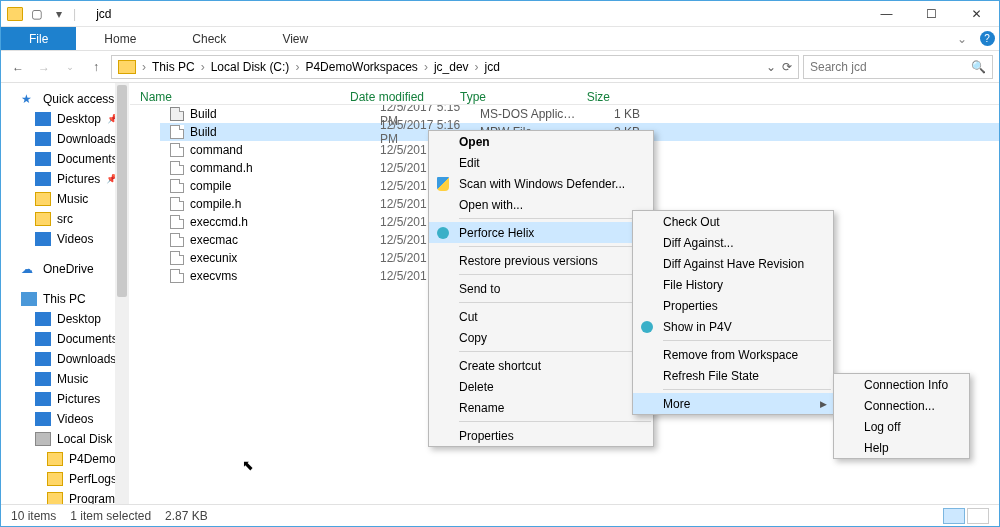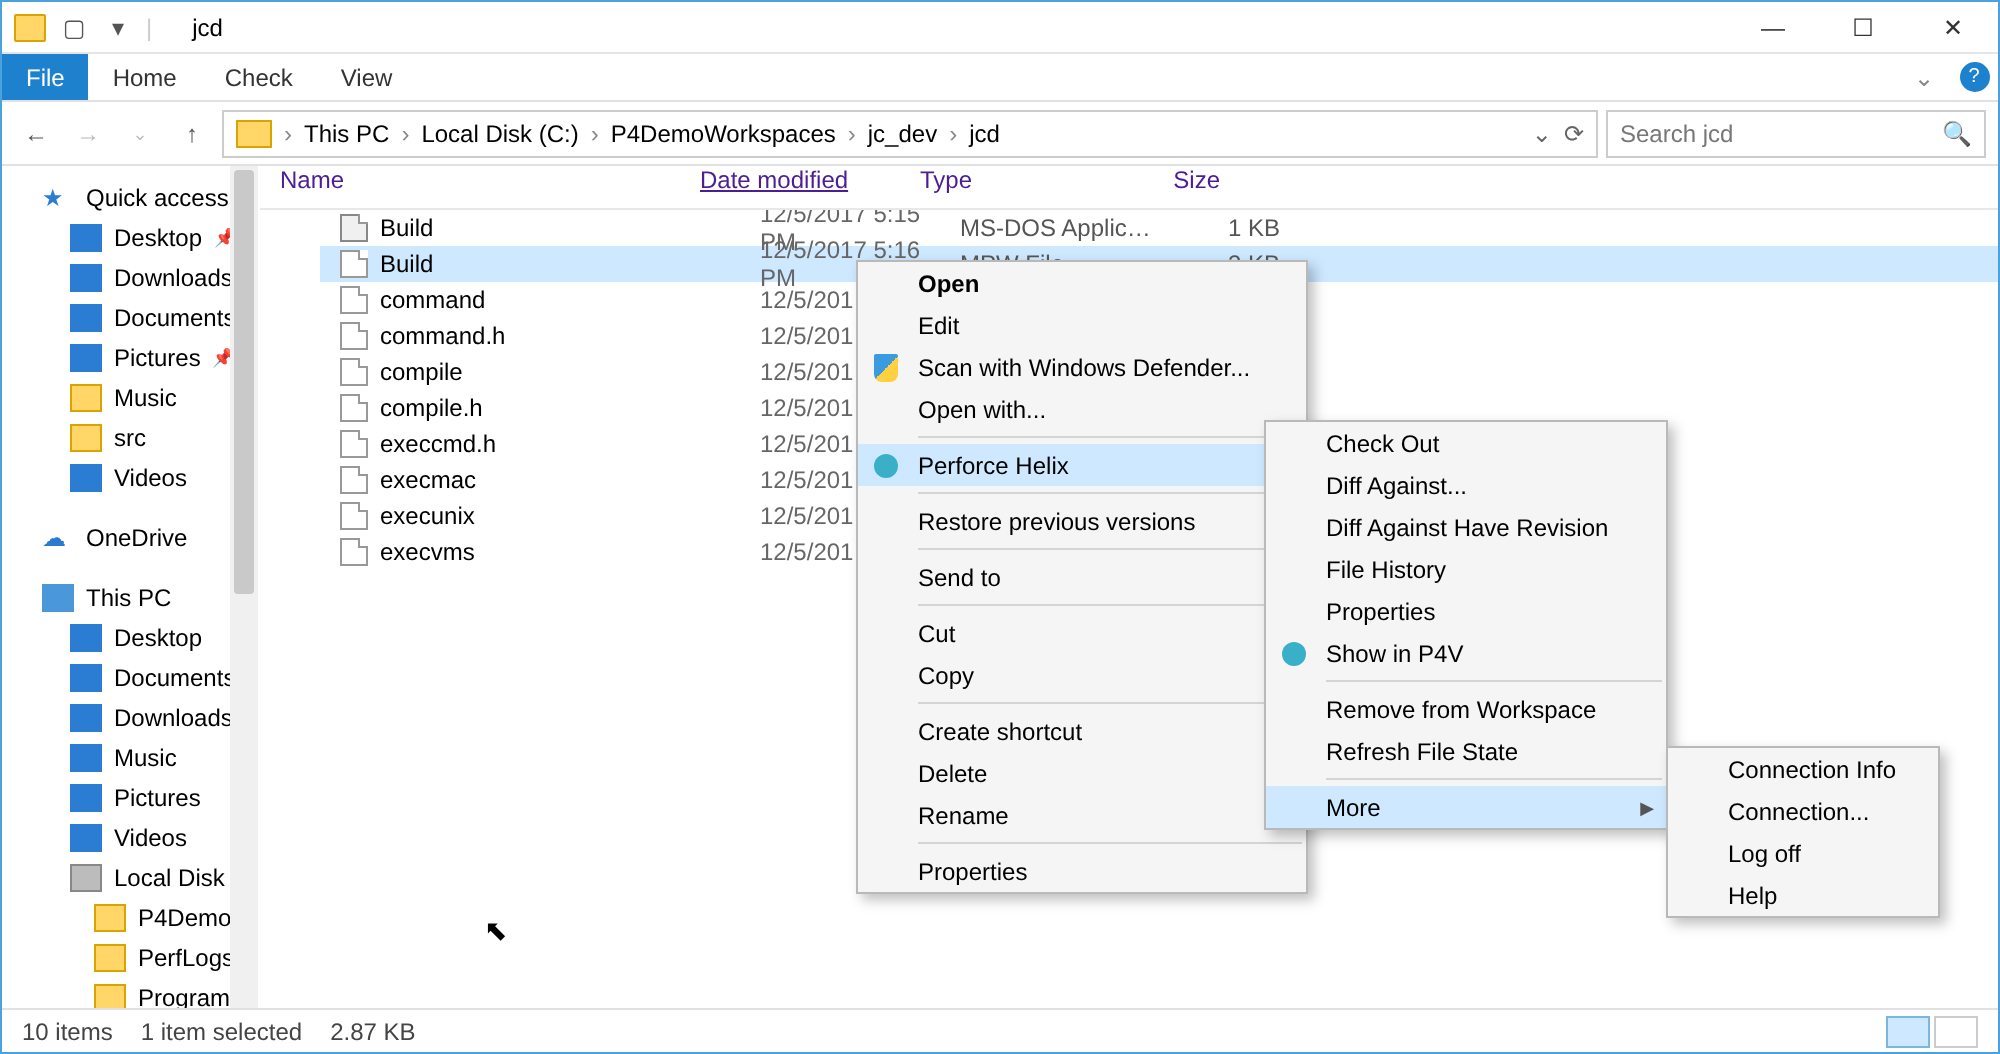--- a/index.html
+++ b/index.html
@@ -5,21 +5,21 @@
 * { box-sizing: border-box; margin: 0; padding: 0; font-family: "Segoe UI", Tahoma, sans-serif; font-size: 12px; }
 body { width: 1000px; height: 527px; background: #fff; overflow: hidden; position: relative; border: 1px solid #4aa3df; }
 .titlebar { height: 26px; display: flex; align-items: center; background: #fff; border-bottom: 1px solid #e5e5e5; }
 .titlebar .qat { display: flex; align-items: center; gap: 6px; padding: 0 6px; }
 .titlebar .qat .folder-icon { width: 16px; height: 14px; background: #ffd667; border: 1px solid #d9a400; border-radius: 1px; }
 .titlebar .qat .q-icon { width: 16px; height: 16px; display: flex; align-items: center; justify-content: center; color: #555; }
 .titlebar .title { margin-left: 14px; color: #000; }
 .titlebar .winctrls { margin-left: auto; display: flex; }
 .titlebar .winctrls div { width: 45px; height: 26px; display: flex; align-items: center; justify-content: center; color: #333; }
 .ribbon { height: 24px; display: flex; align-items: stretch; border-bottom: 1px solid #e1e1e1; }
-.ribbon .tab { padding: 0 12px; display: flex; align-items: center; color: #333; }
+.ribbon .tab { padding: 0 28px; display: flex; align-items: center; color: #333; }
 .ribbon .tab.file { background: #1e81ce; color: #fff; }
 .ribbon .spacer { flex: 1; }
 .ribbon .help { width: 24px; display: flex; align-items: center; justify-content: center; }
 .ribbon .help .q { width: 15px; height: 15px; border-radius: 50%; background: #1e81ce; color: #fff; font-size: 10px; display: flex; align-items: center; justify-content: center; }
 .addrbar { height: 32px; display: flex; align-items: center; padding: 3px 6px; gap: 4px; border-bottom: 1px solid #e1e1e1; }
 .navbtn { width: 22px; height: 22px; display: flex; align-items: center; justify-content: center; color: #555; }
 .navbtn.disabled { color: #bbb; }
 .addrbox { flex: 1; height: 24px; border: 1px solid #ccc; display: flex; align-items: center; padding: 0 2px; }
 .addrbox .folder-mini { width: 18px; height: 14px; background: #ffd667; border: 1px solid #d9a400; margin: 0 4px; }
 .crumb { padding: 0 4px; color: #000; }
@@ -35,24 +35,24 @@
 .navitem.lvl1 { padding-left: 34px; }
 .navitem.lvl2 { padding-left: 46px; }
 .navitem .icon { width: 16px; height: 14px; flex-shrink: 0; }
 .i-folder { background: #ffd667; border: 1px solid #d9a400; }
 .i-star { color: #2b7cd3; }
 .i-blue { background: #2b7cd3; }
 .i-monitor { background: #4a98d9; }
 .i-disk { background: #bcbcbc; border: 1px solid #888; }
 .navitem .pin { margin-left: auto; margin-right: 16px; color: #888; font-size: 9px; }
 .content { flex: 1; display: flex; flex-direction: column; position: relative; }
-.cols { height: 22px; display: flex; align-items: flex-start; border-bottom: 1px solid #e8e8e8; color: #4c1d95; }
+.cols { height: 22px; display: flex; align-items: flex-end; border-bottom: 1px solid #e8e8e8; color: #15803d; }
 .cols div { padding-left: 10px; }
 .c-name { width: 220px; }
-.c-date { width: 100px; padding-left: 0 !important; text-decoration: underline; }
+.c-date { width: 100px; padding-left: 0 !important; }
 .c-type { width: 100px; }
 .c-size { width: 70px; text-align: right; padding-right: 10px; }
 .rows { overflow: hidden; padding-left: 30px; }
 .row { height: 18px; display: flex; align-items: center; }
 .row.sel { background: #cde8ff; }
 .row .ficon { width: 14px; height: 14px; margin-left: 10px; margin-right: 6px; background: #fff; border: 1px solid #999; position: relative; }
 .row .ficon.app { background: #f0f0f0; border: 1px solid #888; }
 .row .ficon::after { content: ""; position: absolute; right: -1px; top: -1px; width: 4px; height: 4px; background: #fff; border-left: 1px solid #999; border-bottom: 1px solid #999; }
 .row .name { width: 190px; }
 .row .date { width: 100px; color: #666; }

